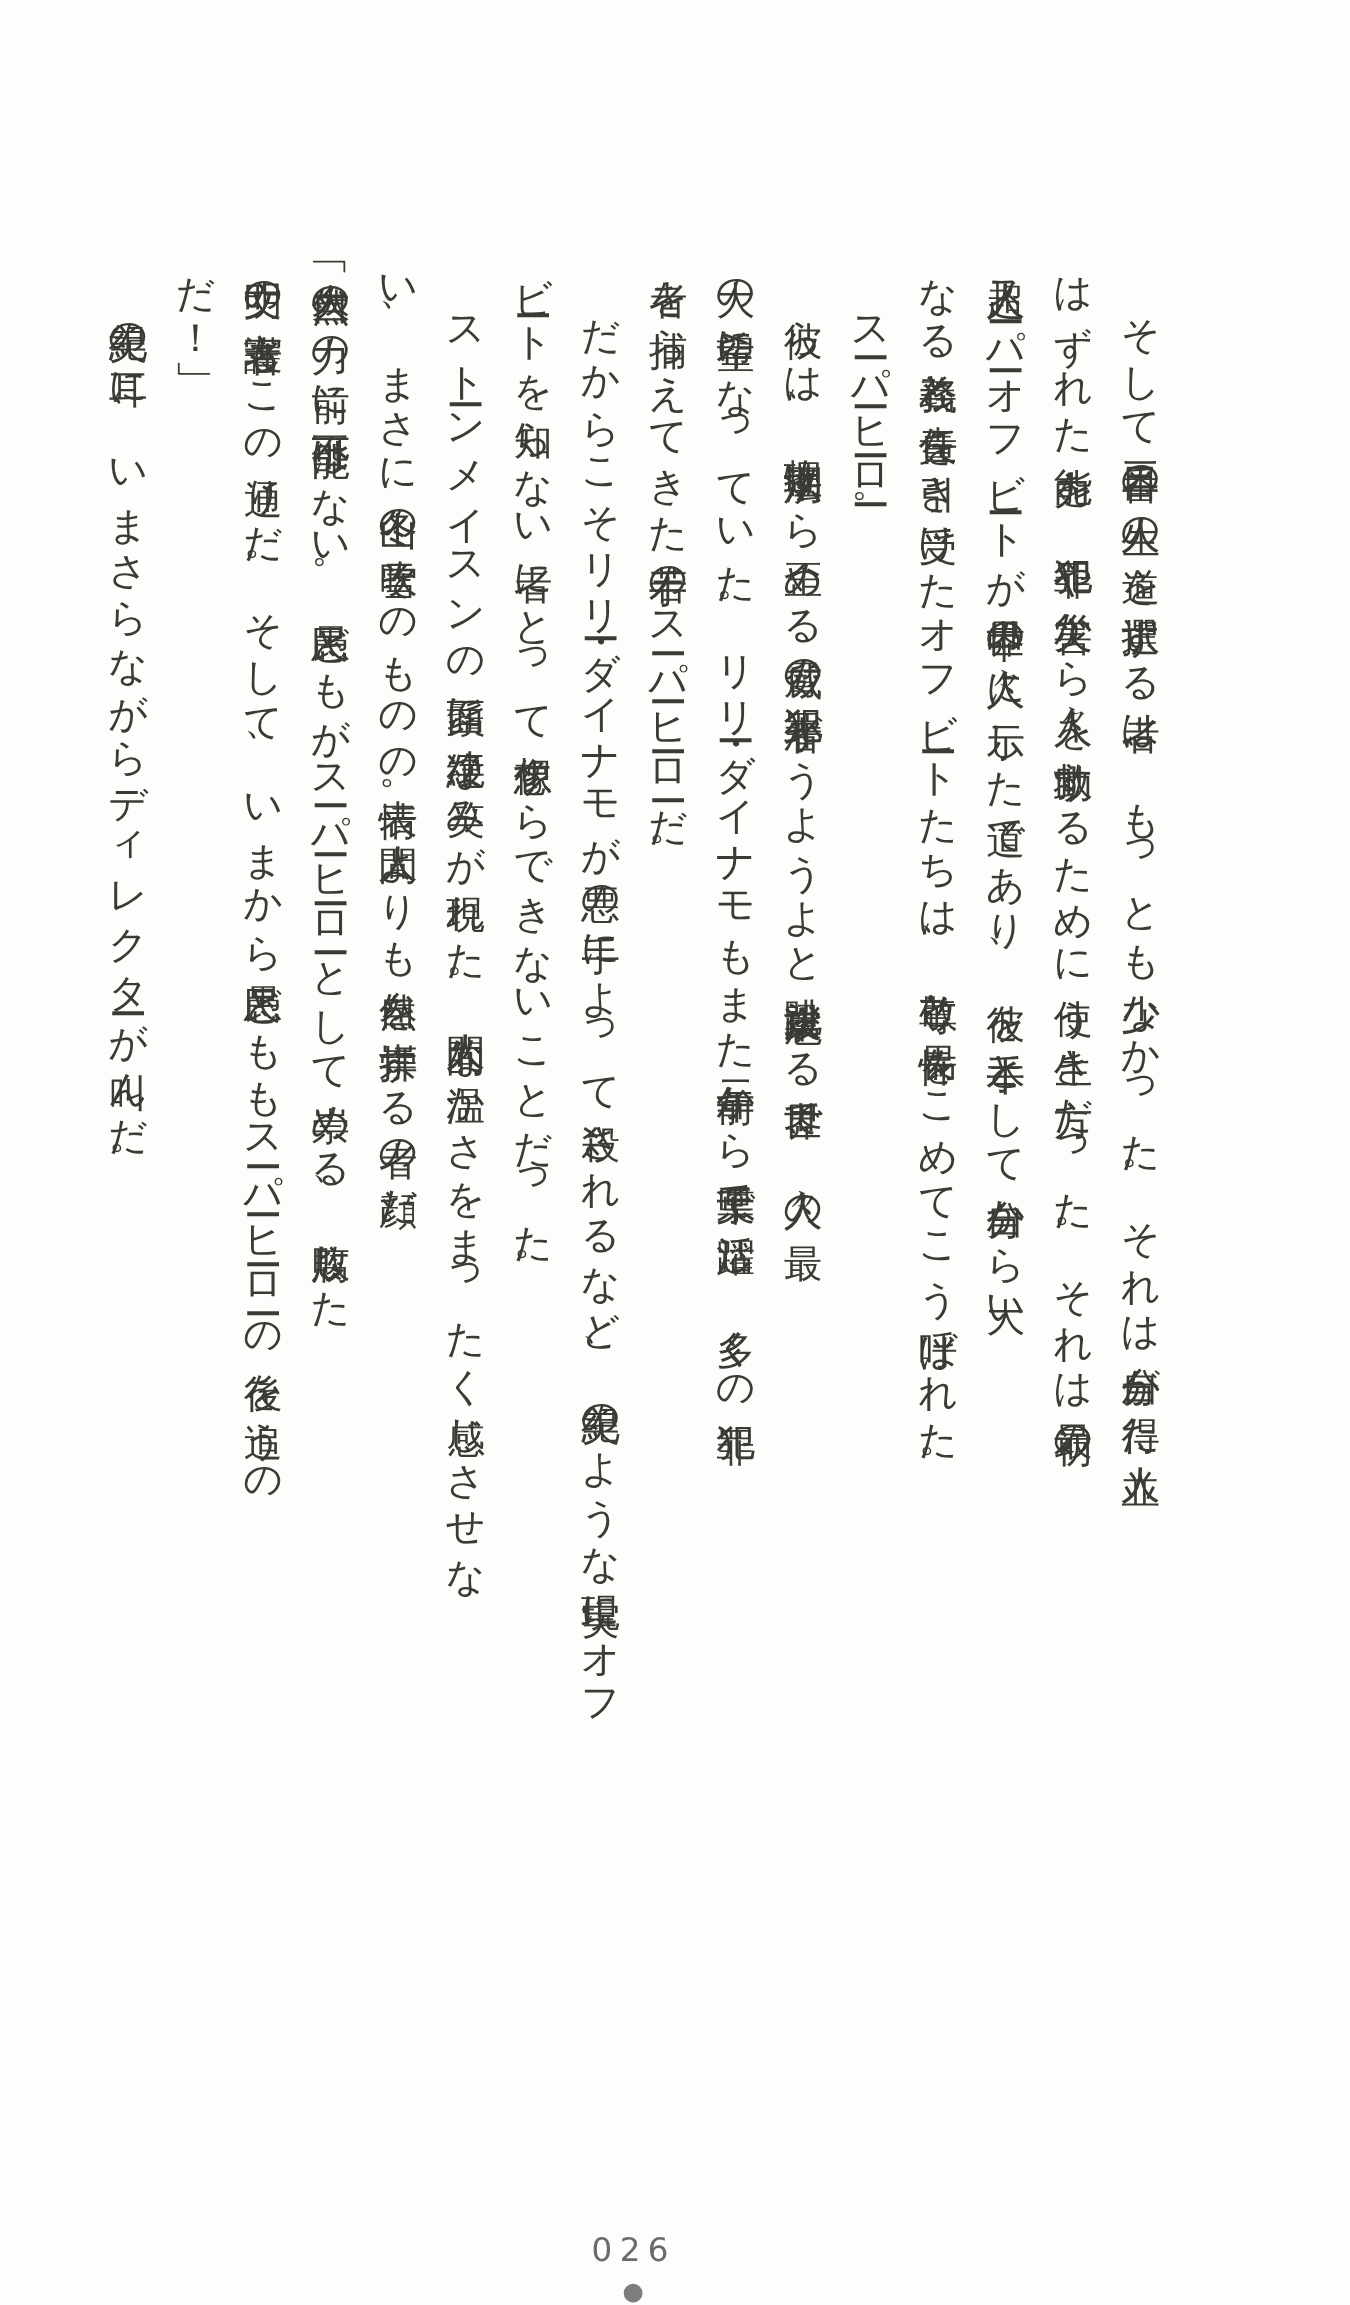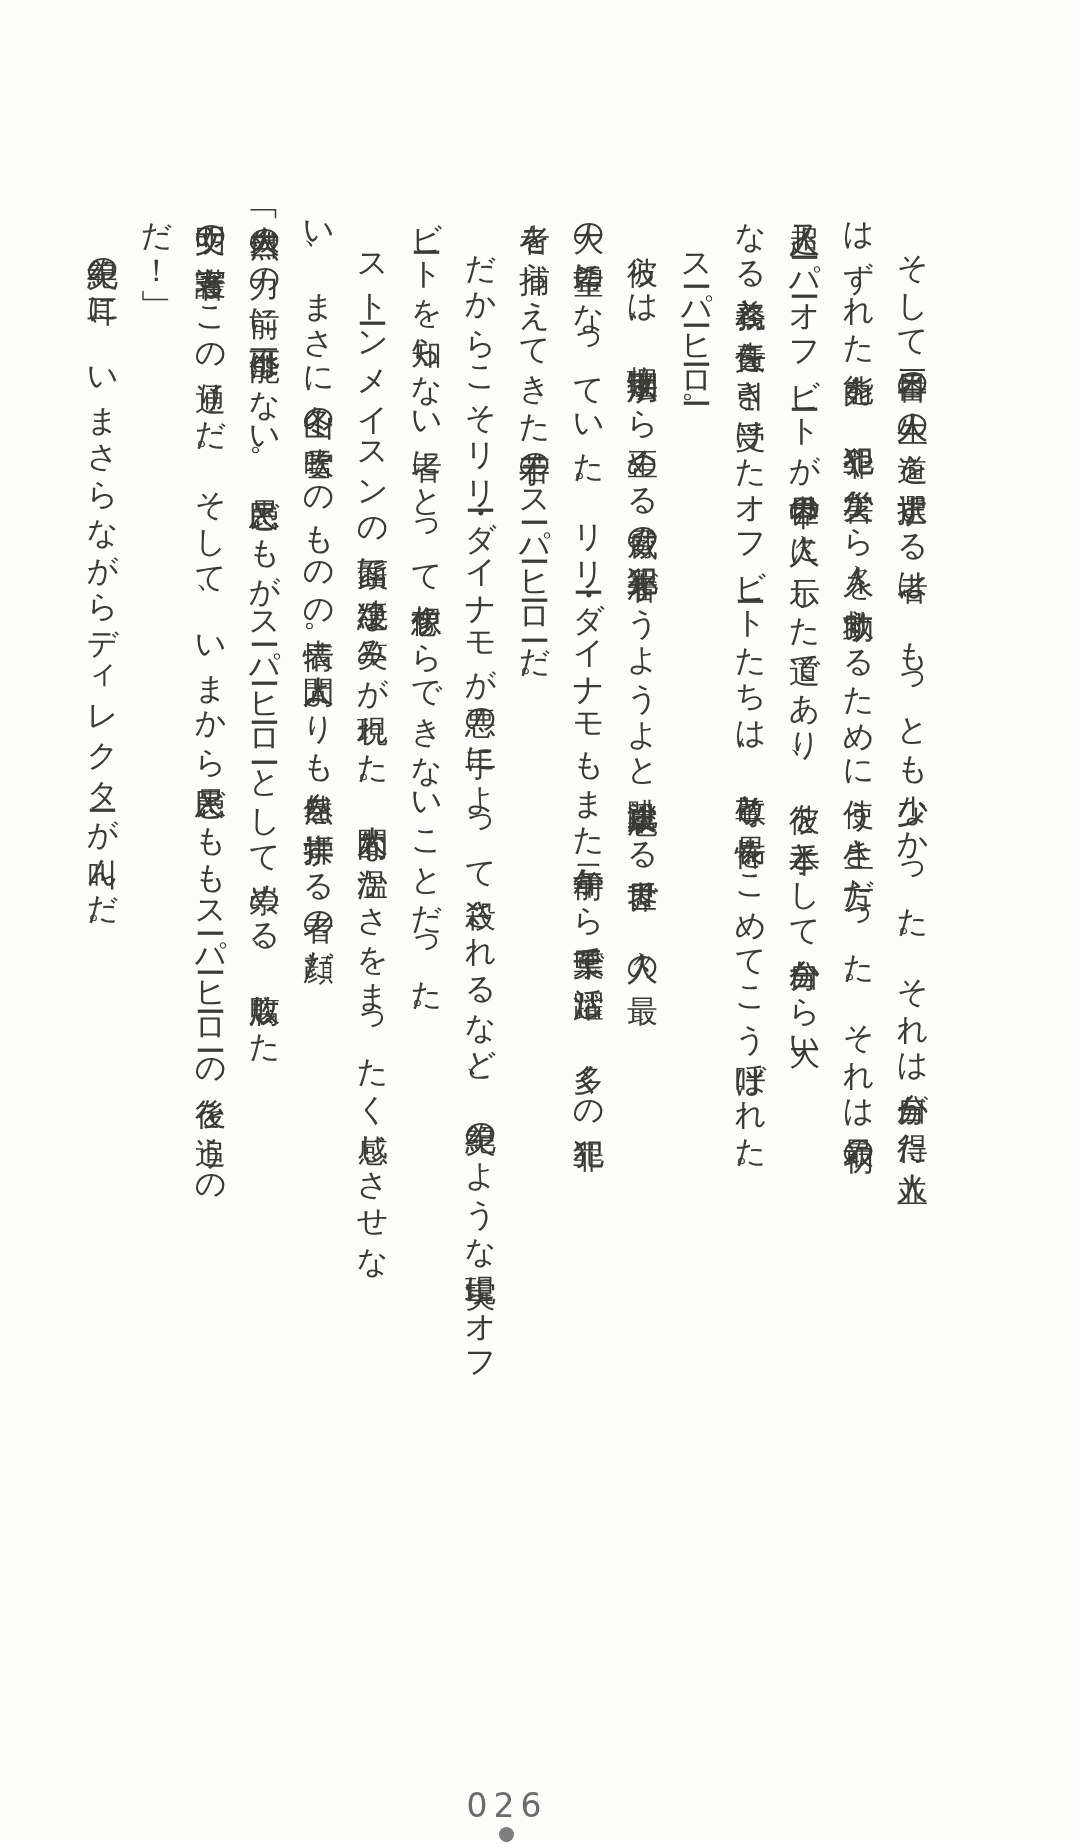--- a/index.html
+++ b/index.html
@@ -34,21 +34,21 @@
   }
   .line.indent {
     text-indent: 33px;
   }
   .page-number {
     position: absolute;
     top: 1786px;
     left: 75px;
     width: 864px;
     text-align: center;
-    font-size: 33px;
+    font-size: 26px;
     letter-spacing: 6px;
     color: var(--pagenum, #6b6b6b);
     font-family: "DejaVu Sans", "Liberation Sans", sans-serif;
     font-weight: 400;
   }
   .page-marker {
     position: absolute;
     left: 499px;
     top: 1827px;
     width: 15px;

